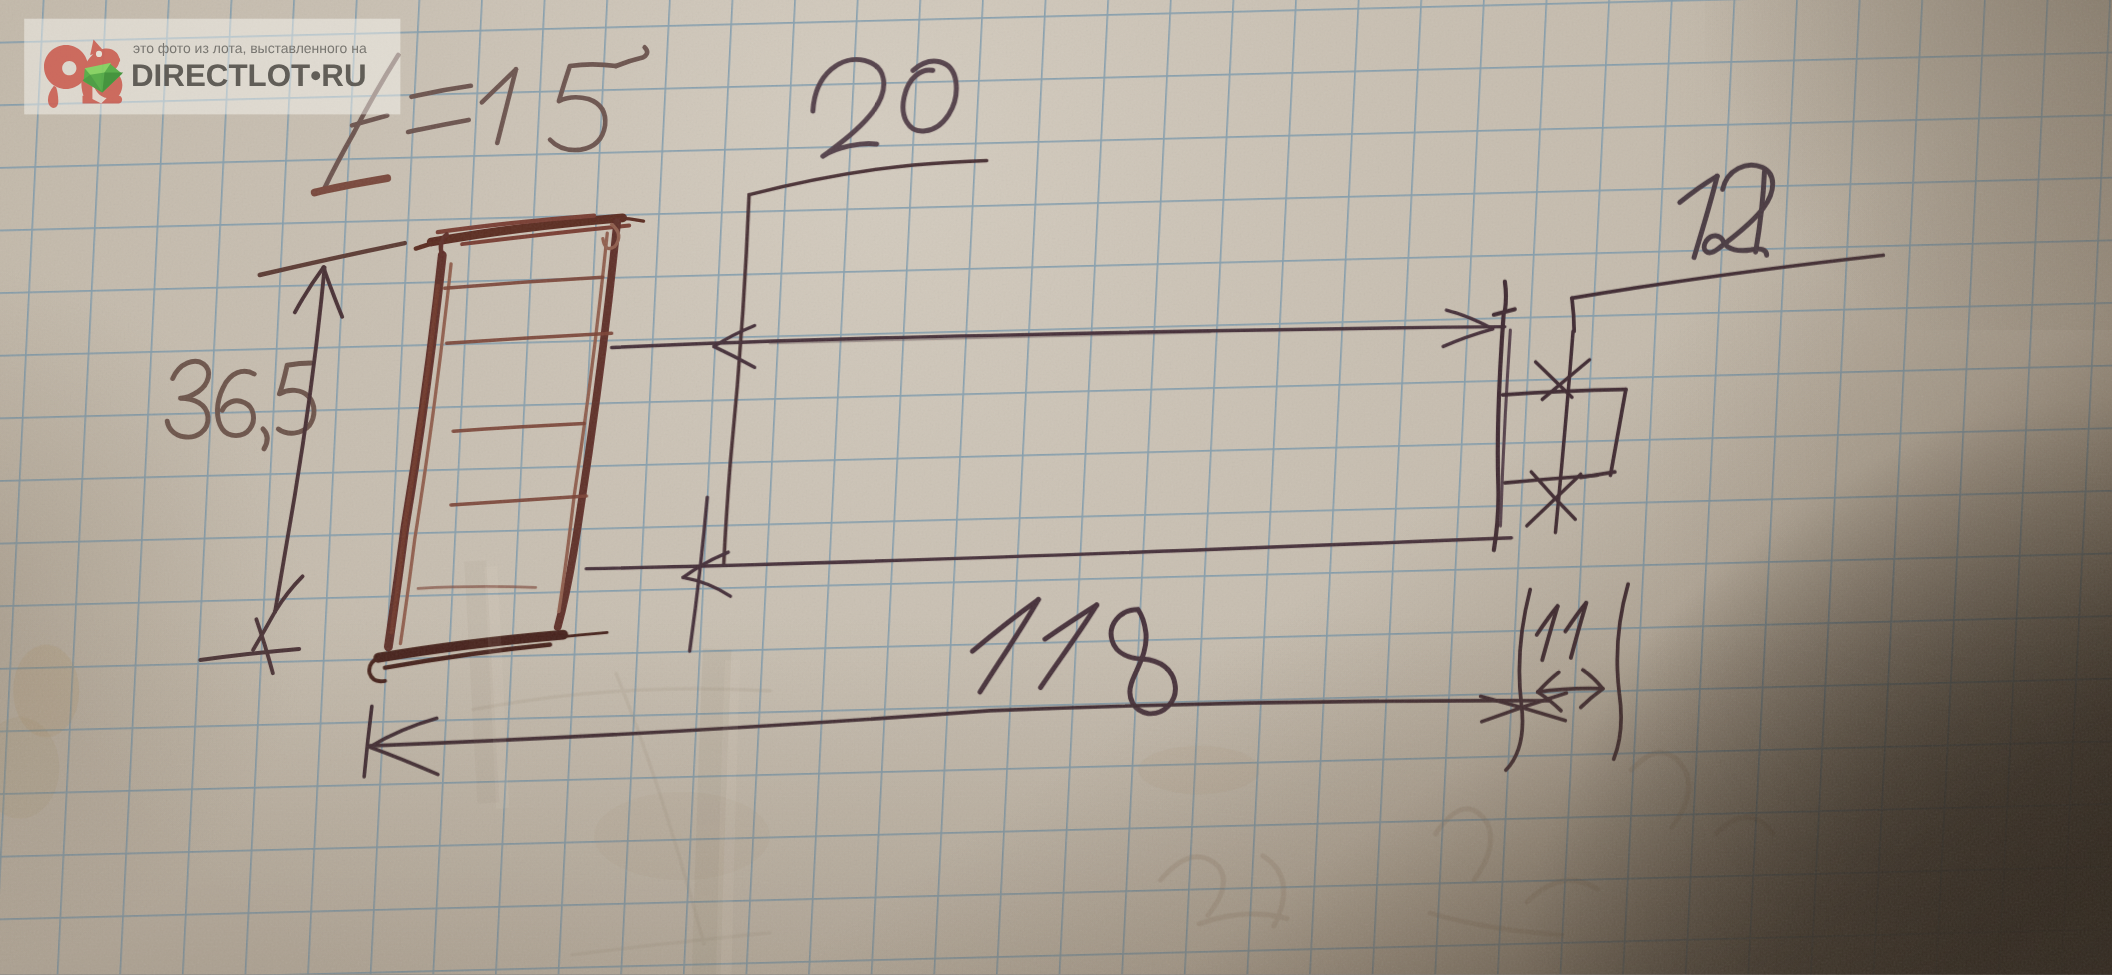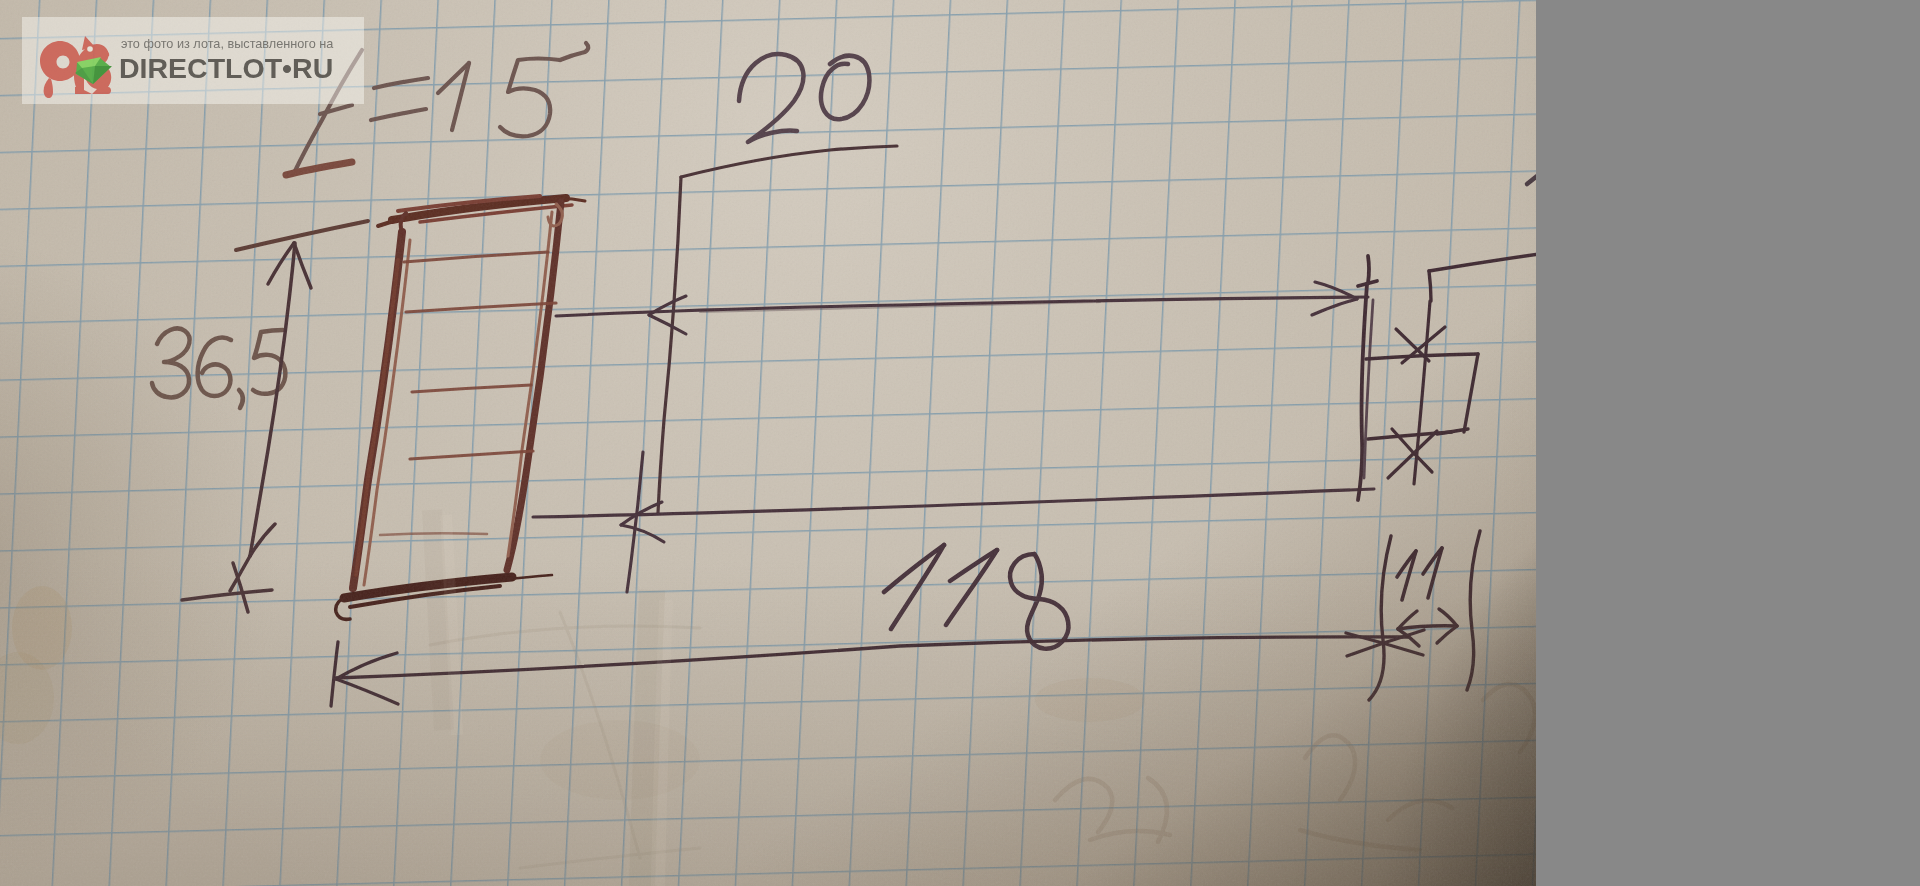--- a/index.html
+++ b/index.html
@@ -1,16 +1,16 @@
 <!DOCTYPE html>
 <html><head>
 <meta charset="utf-8">
 <style>
   html,body{margin:0;padding:0;background:#888;}
-  .page{position:relative;width:1536px;height:886px;overflow:hidden;font-family:"Liberation Sans",sans-serif;}
+  .page{position:relative;width:1920px;height:886px;overflow:hidden;font-family:"Liberation Sans",sans-serif;}
   svg{display:block;}
 </style>
 </head>
 <body>
 <div class="page">
 <svg width="1920" height="886" viewBox="0 0 1920 886" xmlns="http://www.w3.org/2000/svg">
 <defs>
   <radialGradient id="litetop" cx="800" cy="120" r="920" gradientUnits="userSpaceOnUse">
     <stop offset="0" stop-color="#e8e2d8" stop-opacity="0.5"></stop>
     <stop offset="0.6" stop-color="#ded8ce" stop-opacity="0.22"></stop>

